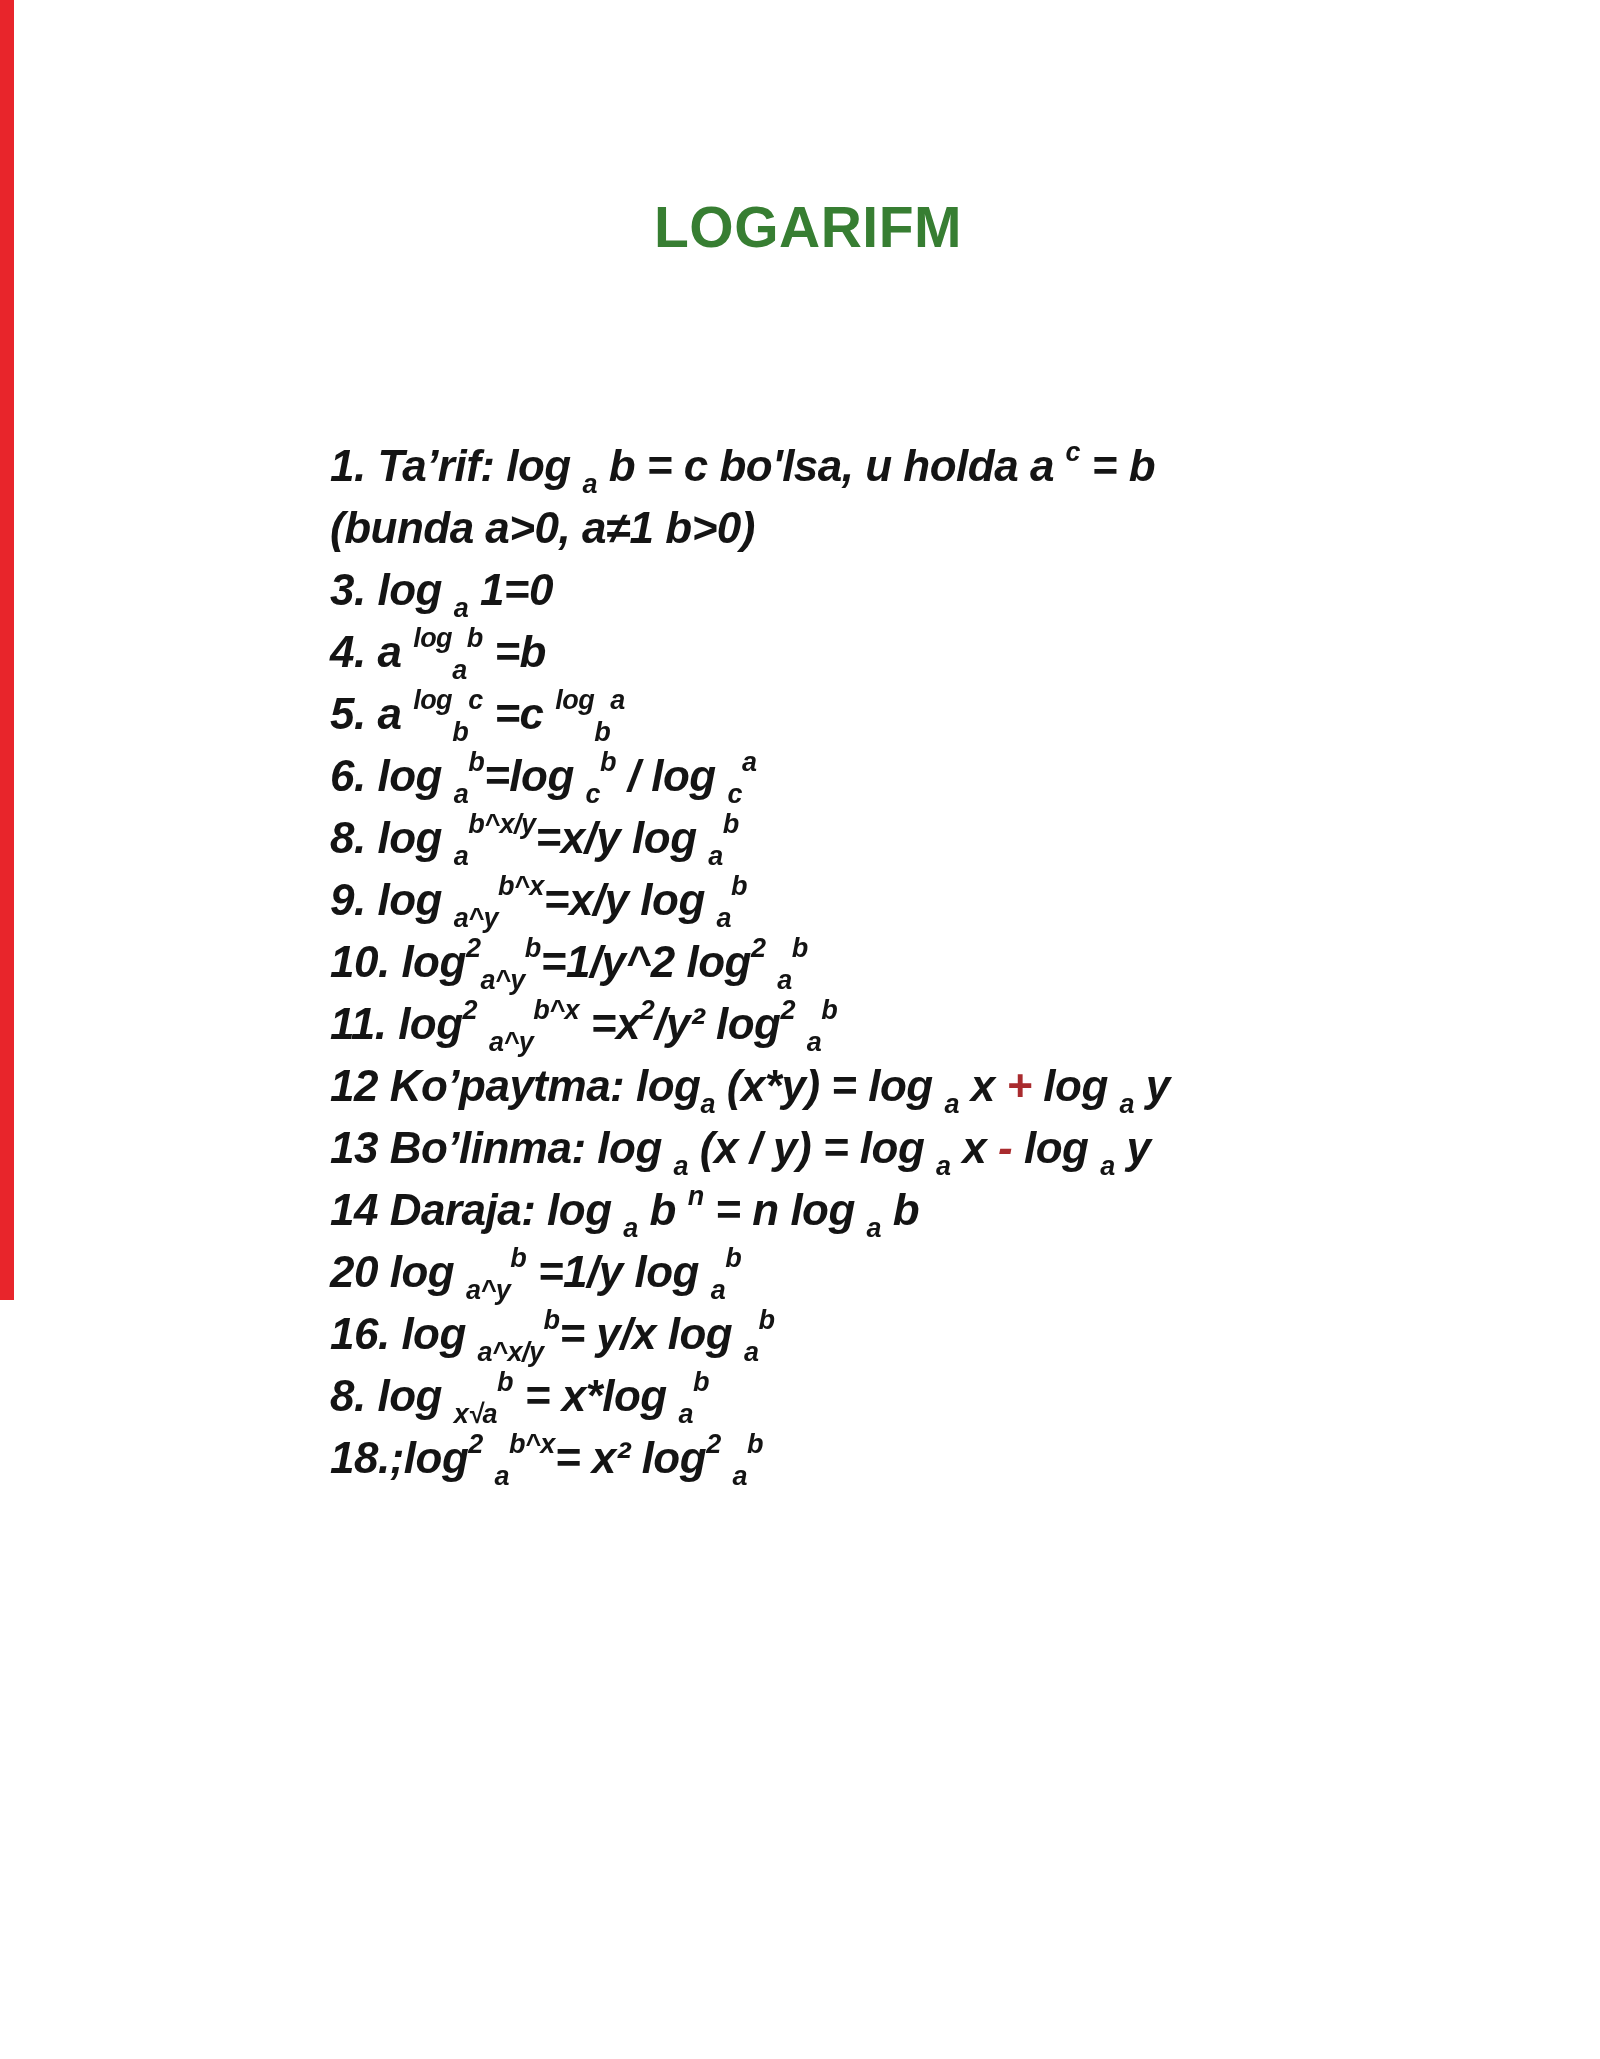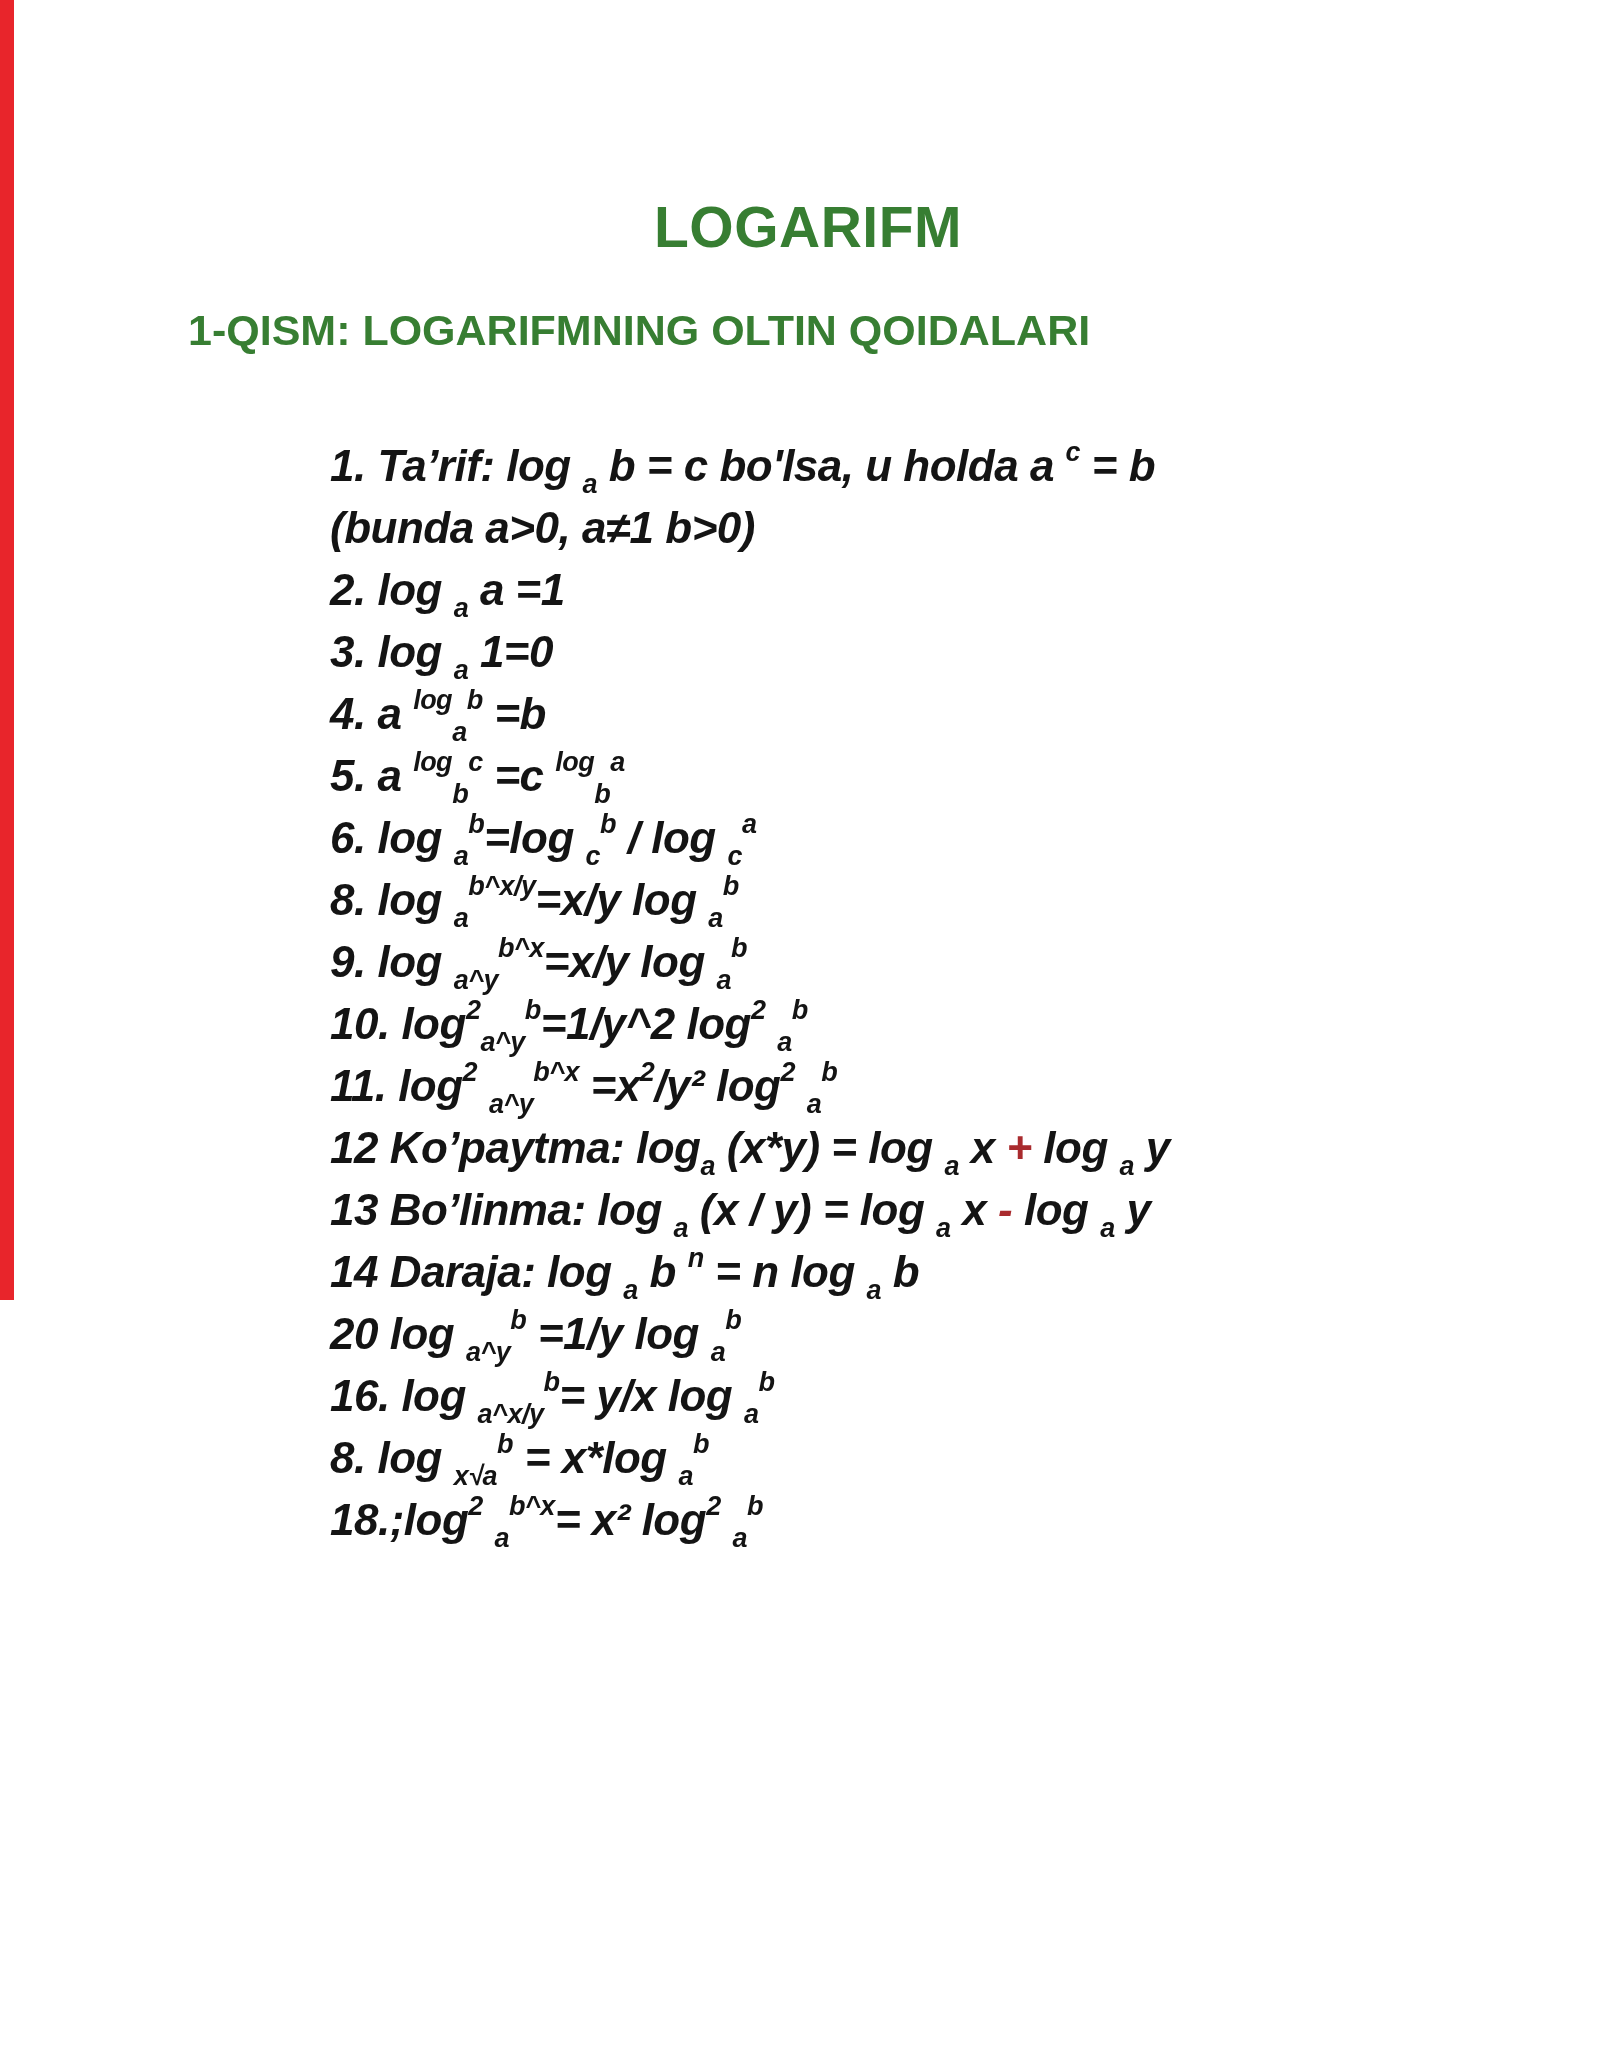--- a/index.html
+++ b/index.html
@@ -68,25 +68,23 @@
   .formula-line .red{
     color:var(--accent-red,#a92b2e);
   }
 </style>
 </head>
 <body>
 
 <div class="page">
   <div class="red-strip"></div>
   <h1 class="title">LOGARIFM</h1>
-  <h2 class="subtitle">1-QISM: LOGARIFMNING OLTIN QOIDALARI</h2>
   <div class="formula-list">
       <div class="formula-line"><span class="txt">1. Ta’rif: log </span><span class="sub">a</span><span class="txt"> b = c bo'lsa, u holda a </span><span class="sup">c</span><span class="txt"> = b</span></div>
       <div class="formula-line"><span class="txt">(bunda a&gt;0, a≠1 b&gt;0)</span></div>
-      <div class="formula-line"><span class="txt">2. log </span><span class="sub">a</span><span class="txt"> a =1</span></div>
       <div class="formula-line"><span class="txt">3. log </span><span class="sub">a</span><span class="txt"> 1=0</span></div>
       <div class="formula-line"><span class="txt">4. a </span><span class="sup">log</span><span class="sub">a</span><span class="sup">b</span><span class="txt"> =b</span></div>
       <div class="formula-line"><span class="txt">5. a </span><span class="sup">log</span><span class="sub">b</span><span class="sup">c</span><span class="txt"> =c </span><span class="sup">log</span><span class="sub">b</span><span class="sup">a</span></div>
       <div class="formula-line"><span class="txt">6. log </span><span class="sub">a</span><span class="sup">b</span><span class="txt">=log </span><span class="sub">c</span><span class="sup">b</span><span class="txt"> / log </span><span class="sub">c</span><span class="sup">a</span></div>
       <div class="formula-line"><span class="txt">8. log </span><span class="sub">a</span><span class="sup">b^x/y</span><span class="txt">=x/y log </span><span class="sub">a</span><span class="sup">b</span></div>
       <div class="formula-line"><span class="txt">9. log </span><span class="sub">a^y</span><span class="sup">b^x</span><span class="txt">=x/y log </span><span class="sub">a</span><span class="sup">b</span></div>
       <div class="formula-line"><span class="txt">10. log</span><span class="sup">2</span><span class="sub">a^y</span><span class="sup">b</span><span class="txt">=1/y^2 log</span><span class="sup">2</span><span class="txt"> </span><span class="sub">a</span><span class="sup">b</span></div>
       <div class="formula-line"><span class="txt">11. log</span><span class="sup">2</span><span class="txt"> </span><span class="sub">a^y</span><span class="sup">b^x</span><span class="txt"> =x</span><span class="sup">2</span><span class="txt">/y² log</span><span class="sup">2</span><span class="txt"> </span><span class="sub">a</span><span class="sup">b</span></div>
       <div class="formula-line"><span class="txt">12 Ko’paytma: log</span><span class="sub">a</span><span class="txt"> (x*y) = log </span><span class="sub">a</span><span class="txt"> x </span><span class="txt red">+</span><span class="txt"> log </span><span class="sub">a</span><span class="txt"> y</span></div>
       <div class="formula-line"><span class="txt">13 Bo’linma: log </span><span class="sub">a</span><span class="txt"> (x / y) = log </span><span class="sub">a</span><span class="txt"> x </span><span class="txt red">-</span><span class="txt"> log </span><span class="sub">a</span><span class="txt"> y</span></div>

